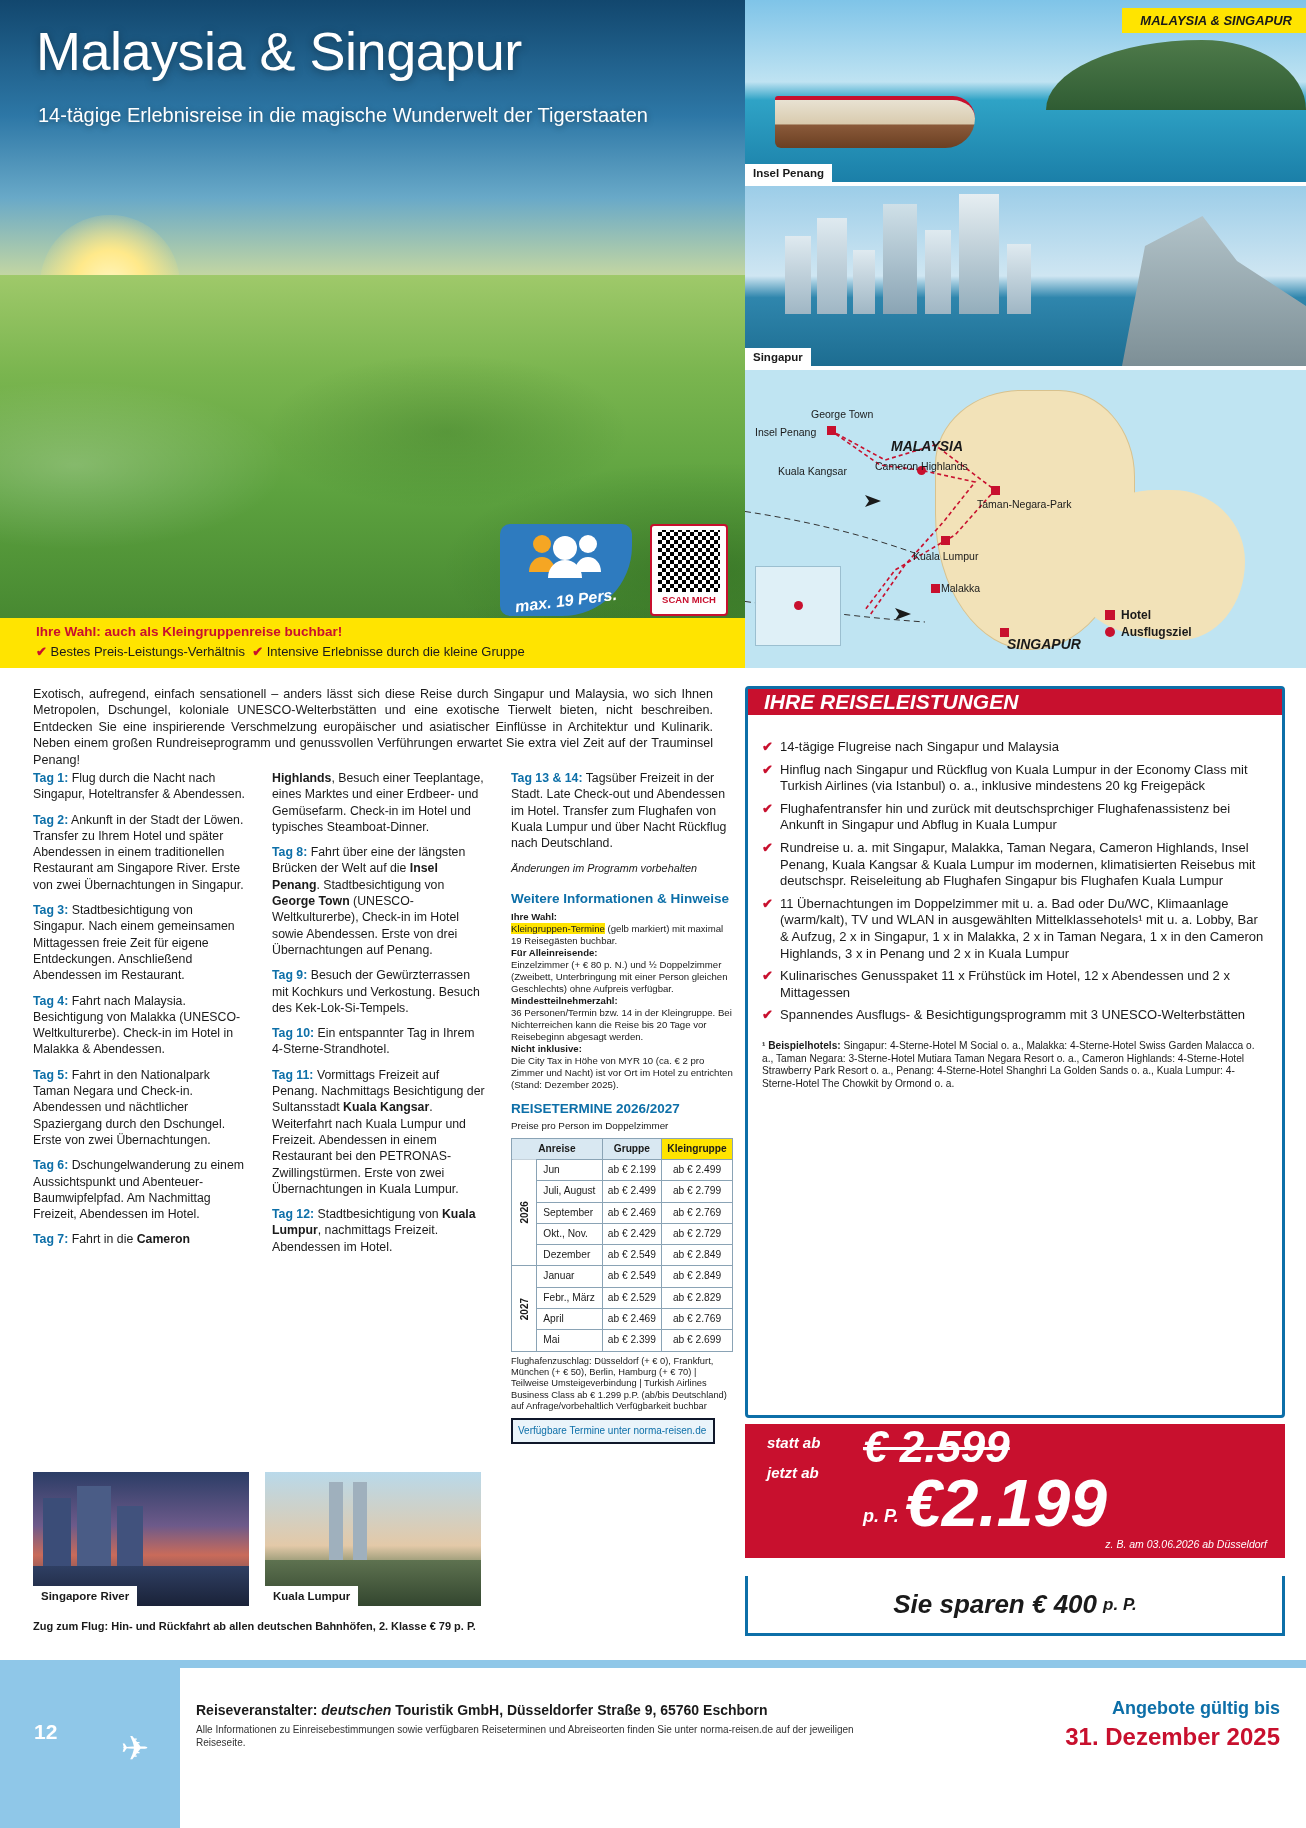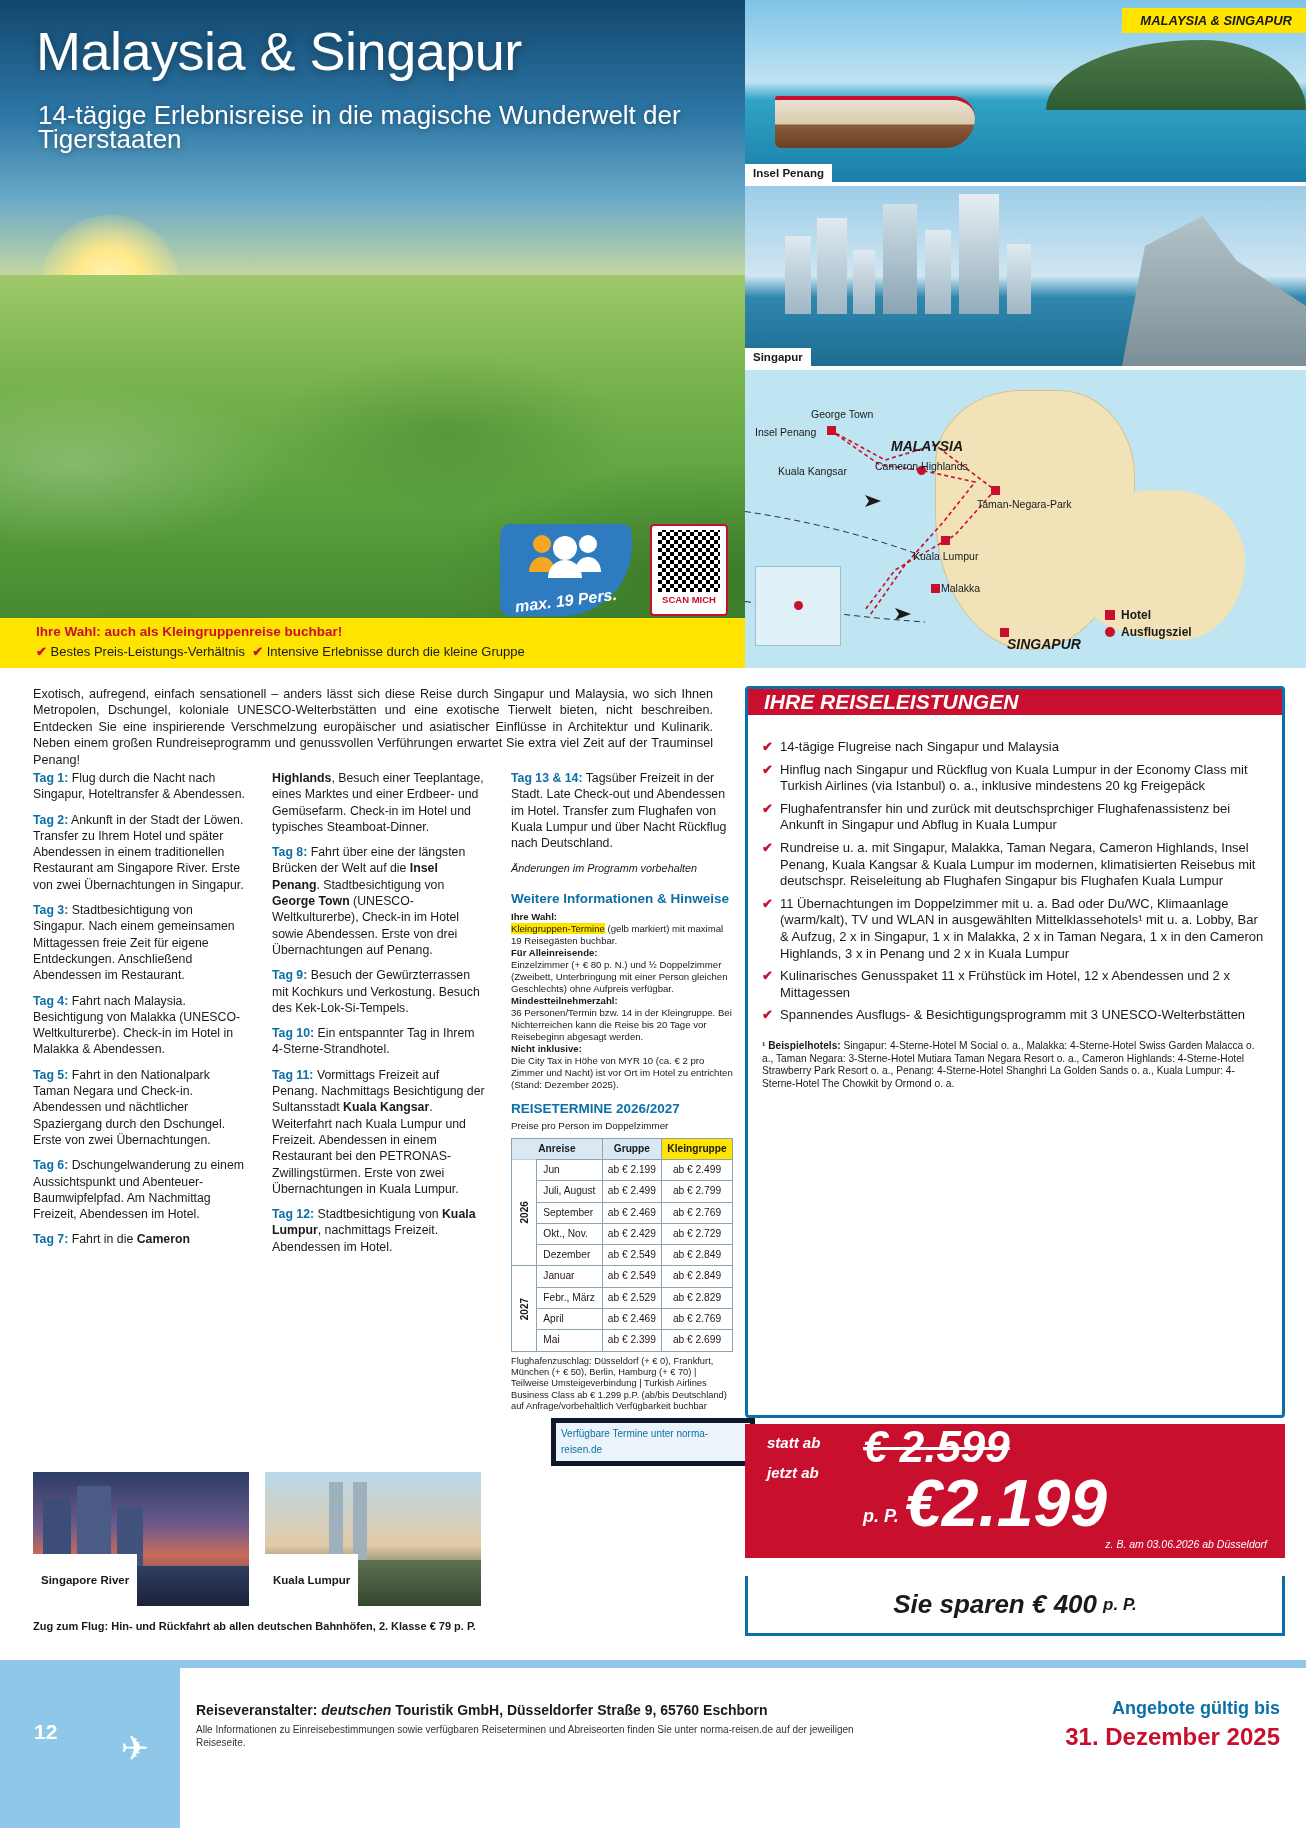--- a/index.html
+++ b/index.html
@@ -42,21 +42,21 @@
       radial-gradient(ellipse 260px 110px at 60% 30%, rgba(0,60,0,0.18), rgba(0,0,0,0) 70%),
       radial-gradient(ellipse 380px 150px at 95% 70%, rgba(0,50,0,0.25), rgba(0,0,0,0) 70%);
   }
   .hero-title {
     position:absolute; left:36px; top:22px; color:#fff;
     font-size:54px; line-height:58px; font-weight:400; letter-spacing:-0.5px;
     text-shadow: 0 2px 8px rgba(0,0,0,0.35);
   }
   .hero-sub {
     position:absolute; left:38px; top:103px; color:#fff;
-    font-size:26px; line-height:24px; font-weight:400;
+    font-size:20px; line-height:24px; font-weight:400;
     text-shadow: 0 1px 6px rgba(0,0,0,0.4);
   }
   .hero-yellow {
     position:absolute; left:0; bottom:0; width:745px; height:50px;
     background:#ffe400;
     padding:5px 0 0 36px;
   }
   .hero-yellow .l1 { font-size:13.5px; font-weight:bold; color:#c8102e; line-height:18px; }
   .hero-yellow .l2 { font-size:13px; color:#1a1a1a; line-height:18px; margin-top:2px; }
   .check-red { color:#c8102e; font-weight:bold; }
@@ -167,22 +167,22 @@
   .termine-sub { font-size:9.8px; margin-bottom:3px; }
   table.termine { border-collapse:collapse; width:222px; font-size:10.2px; }
   table.termine th, table.termine td { border:1px solid #8aa3b5; padding:2px 4px; text-align:center; }
   table.termine th { background:#d9e8f2; font-weight:bold; }
   table.termine th.kg { background:#ffe400; }
   table.termine td.mon { text-align:left; padding-left:6px; }
   td.yearcell { writing-mode: vertical-rl; transform: rotate(180deg); font-weight:bold; font-size:10px; background:#fff; width:14px; }
 
   .foot-note { font-size:9.3px; line-height:11.4px; margin-top:4px; }
   .link-box {
-    margin-top:5px; border:5px solid #0f172a; background:#eaf4fa; color:#0d6fa8;
-    font-size:10px; padding:3px 5px; width:204px;margin-left:40px;
+    margin-top:5px; border:2px solid #0f172a; background:#eaf4fa; color:#0d6fa8;
+    font-size:10px; padding:3px 5px; width:204px;
   }
 
   
   .rpanel {
     position:absolute; left:745px; top:686px; width:540px; height:732px;
     background:#ffffff; border:3px solid #0d6fa8; border-radius:4px;
   }
   .rpanel-hdr {
     background:#c8102e; color:#fff; font-style:italic; font-weight:bold;
     font-size:21px; padding:1px 16px;
@@ -226,21 +226,21 @@
   }
   .savebox span { font-style:italic; font-weight:bold; font-size:26px; color:#1a1a1a; }
   .savebox .pp2 { font-size:17px; margin-left:6px; }
 
   
   .bphoto { position:absolute; overflow:hidden; }
   .b1 { left:33px; top:1472px; width:216px; height:134px;
     background: linear-gradient(180deg,#2b3d66 0%, #6d5a8a 40%, #c96b5a 62%, #2b3550 100%); }
   .b2 { left:265px; top:1472px; width:216px; height:134px;
     background: linear-gradient(180deg,#b9d9ea 0%, #e3c9a8 55%, #6d7f5a 75%, #3d5238 100%); }
-  .bcap { position:absolute; left:0; bottom:0; background:#fff; font-size:11.5px; font-weight:bold; padding:20px 8px; }
+  .bcap { position:absolute; left:0; bottom:0; background:#fff; font-size:11.5px; font-weight:bold; padding:4px 8px; }
 
   .zug {
     position:absolute; left:33px; top:1620px; width:690px; font-size:11px; font-weight:bold;
   }
 
   
   .footer { position:absolute; left:0; top:1668px; width:1306px; height:160px; background:#ffffff; }
   .foot-left { position:absolute; left:0; top:0; width:90px; height:160px; background:#8fc7e8; }
   .foot-num { position:absolute; left:34px; top:52px; font-size:21px; color:#ffffff; font-weight:bold; }
   .foot-plane { position:absolute; left:90px; top:0; width:90px; height:160px; background:#8fc7e8;

